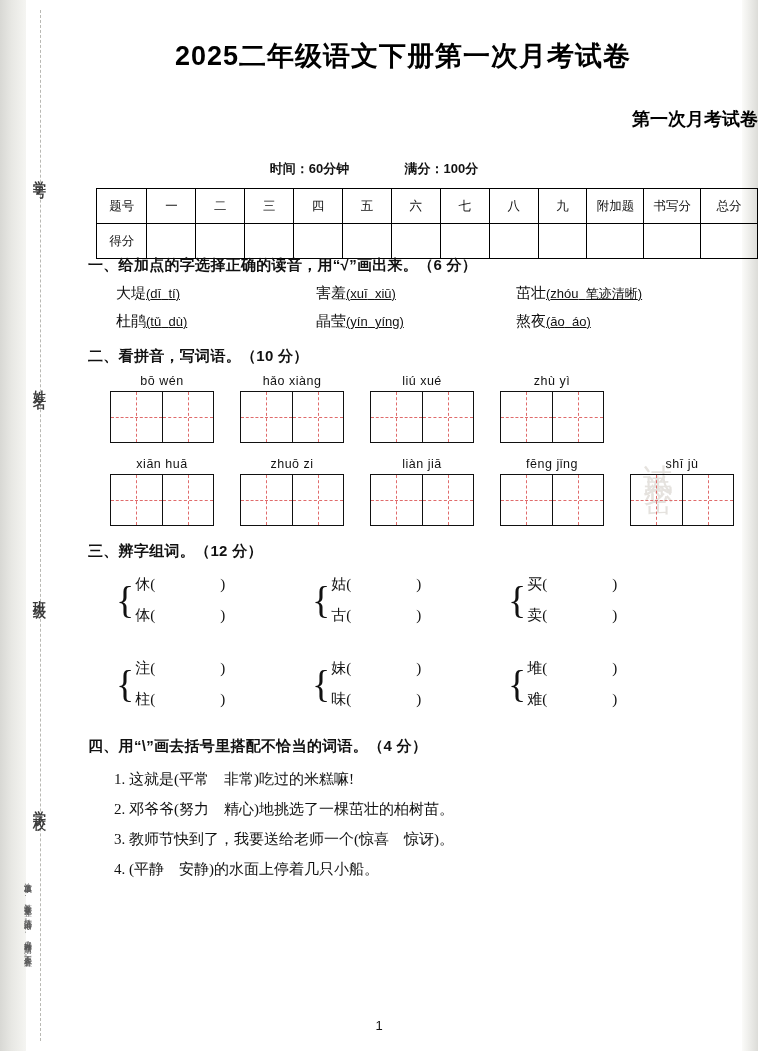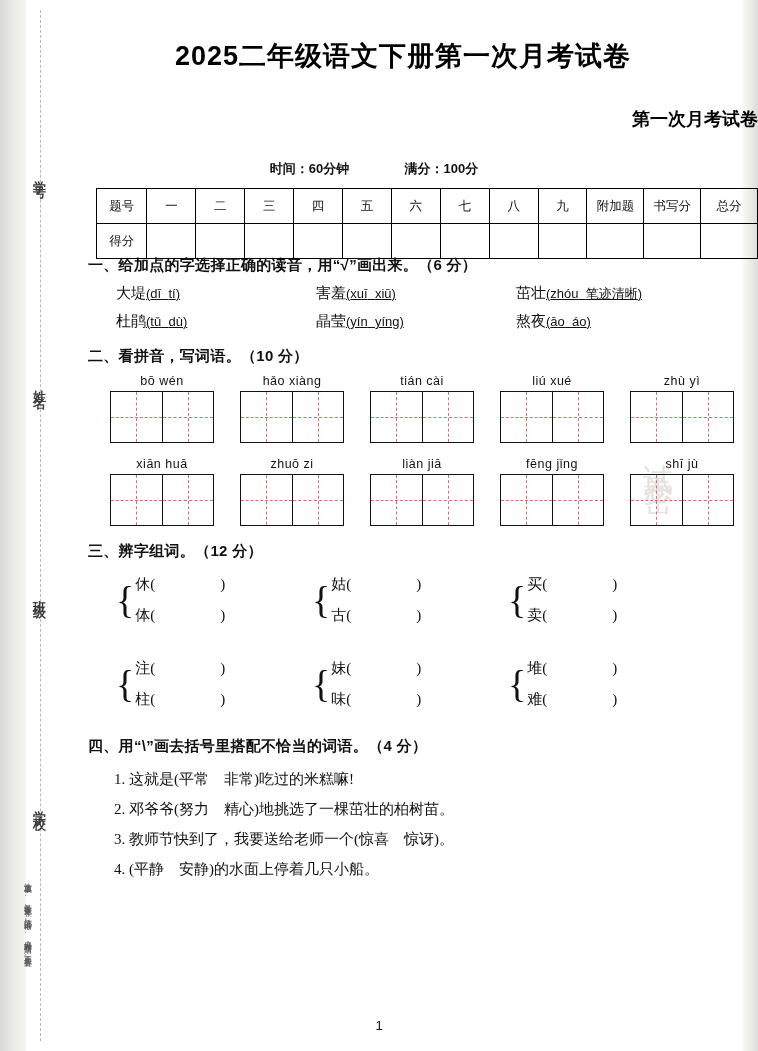--- a/index.html
+++ b/index.html
@@ -356,27 +356,20 @@
               </div>
           </div>
           <div class="tzg-group">
             <div class="tzg-py">hǎo xiàng</div>
             <div class="tzg-boxes">
                 <div class="tzg-cell"></div>
                 <div class="tzg-cell"></div>
               </div>
           </div>
           <div class="tzg-group">
-            <div class="tzg-py">tián cài</div>
-            <div class="tzg-boxes">
-                <div class="tzg-cell"></div>
-                <div class="tzg-cell"></div>
-              </div>
-          </div>
-          <div class="tzg-group">
             <div class="tzg-py">liú xué</div>
             <div class="tzg-boxes">
                 <div class="tzg-cell"></div>
                 <div class="tzg-cell"></div>
               </div>
           </div>
           <div class="tzg-group">
             <div class="tzg-py">zhù yì</div>
             <div class="tzg-boxes">
                 <div class="tzg-cell"></div>

